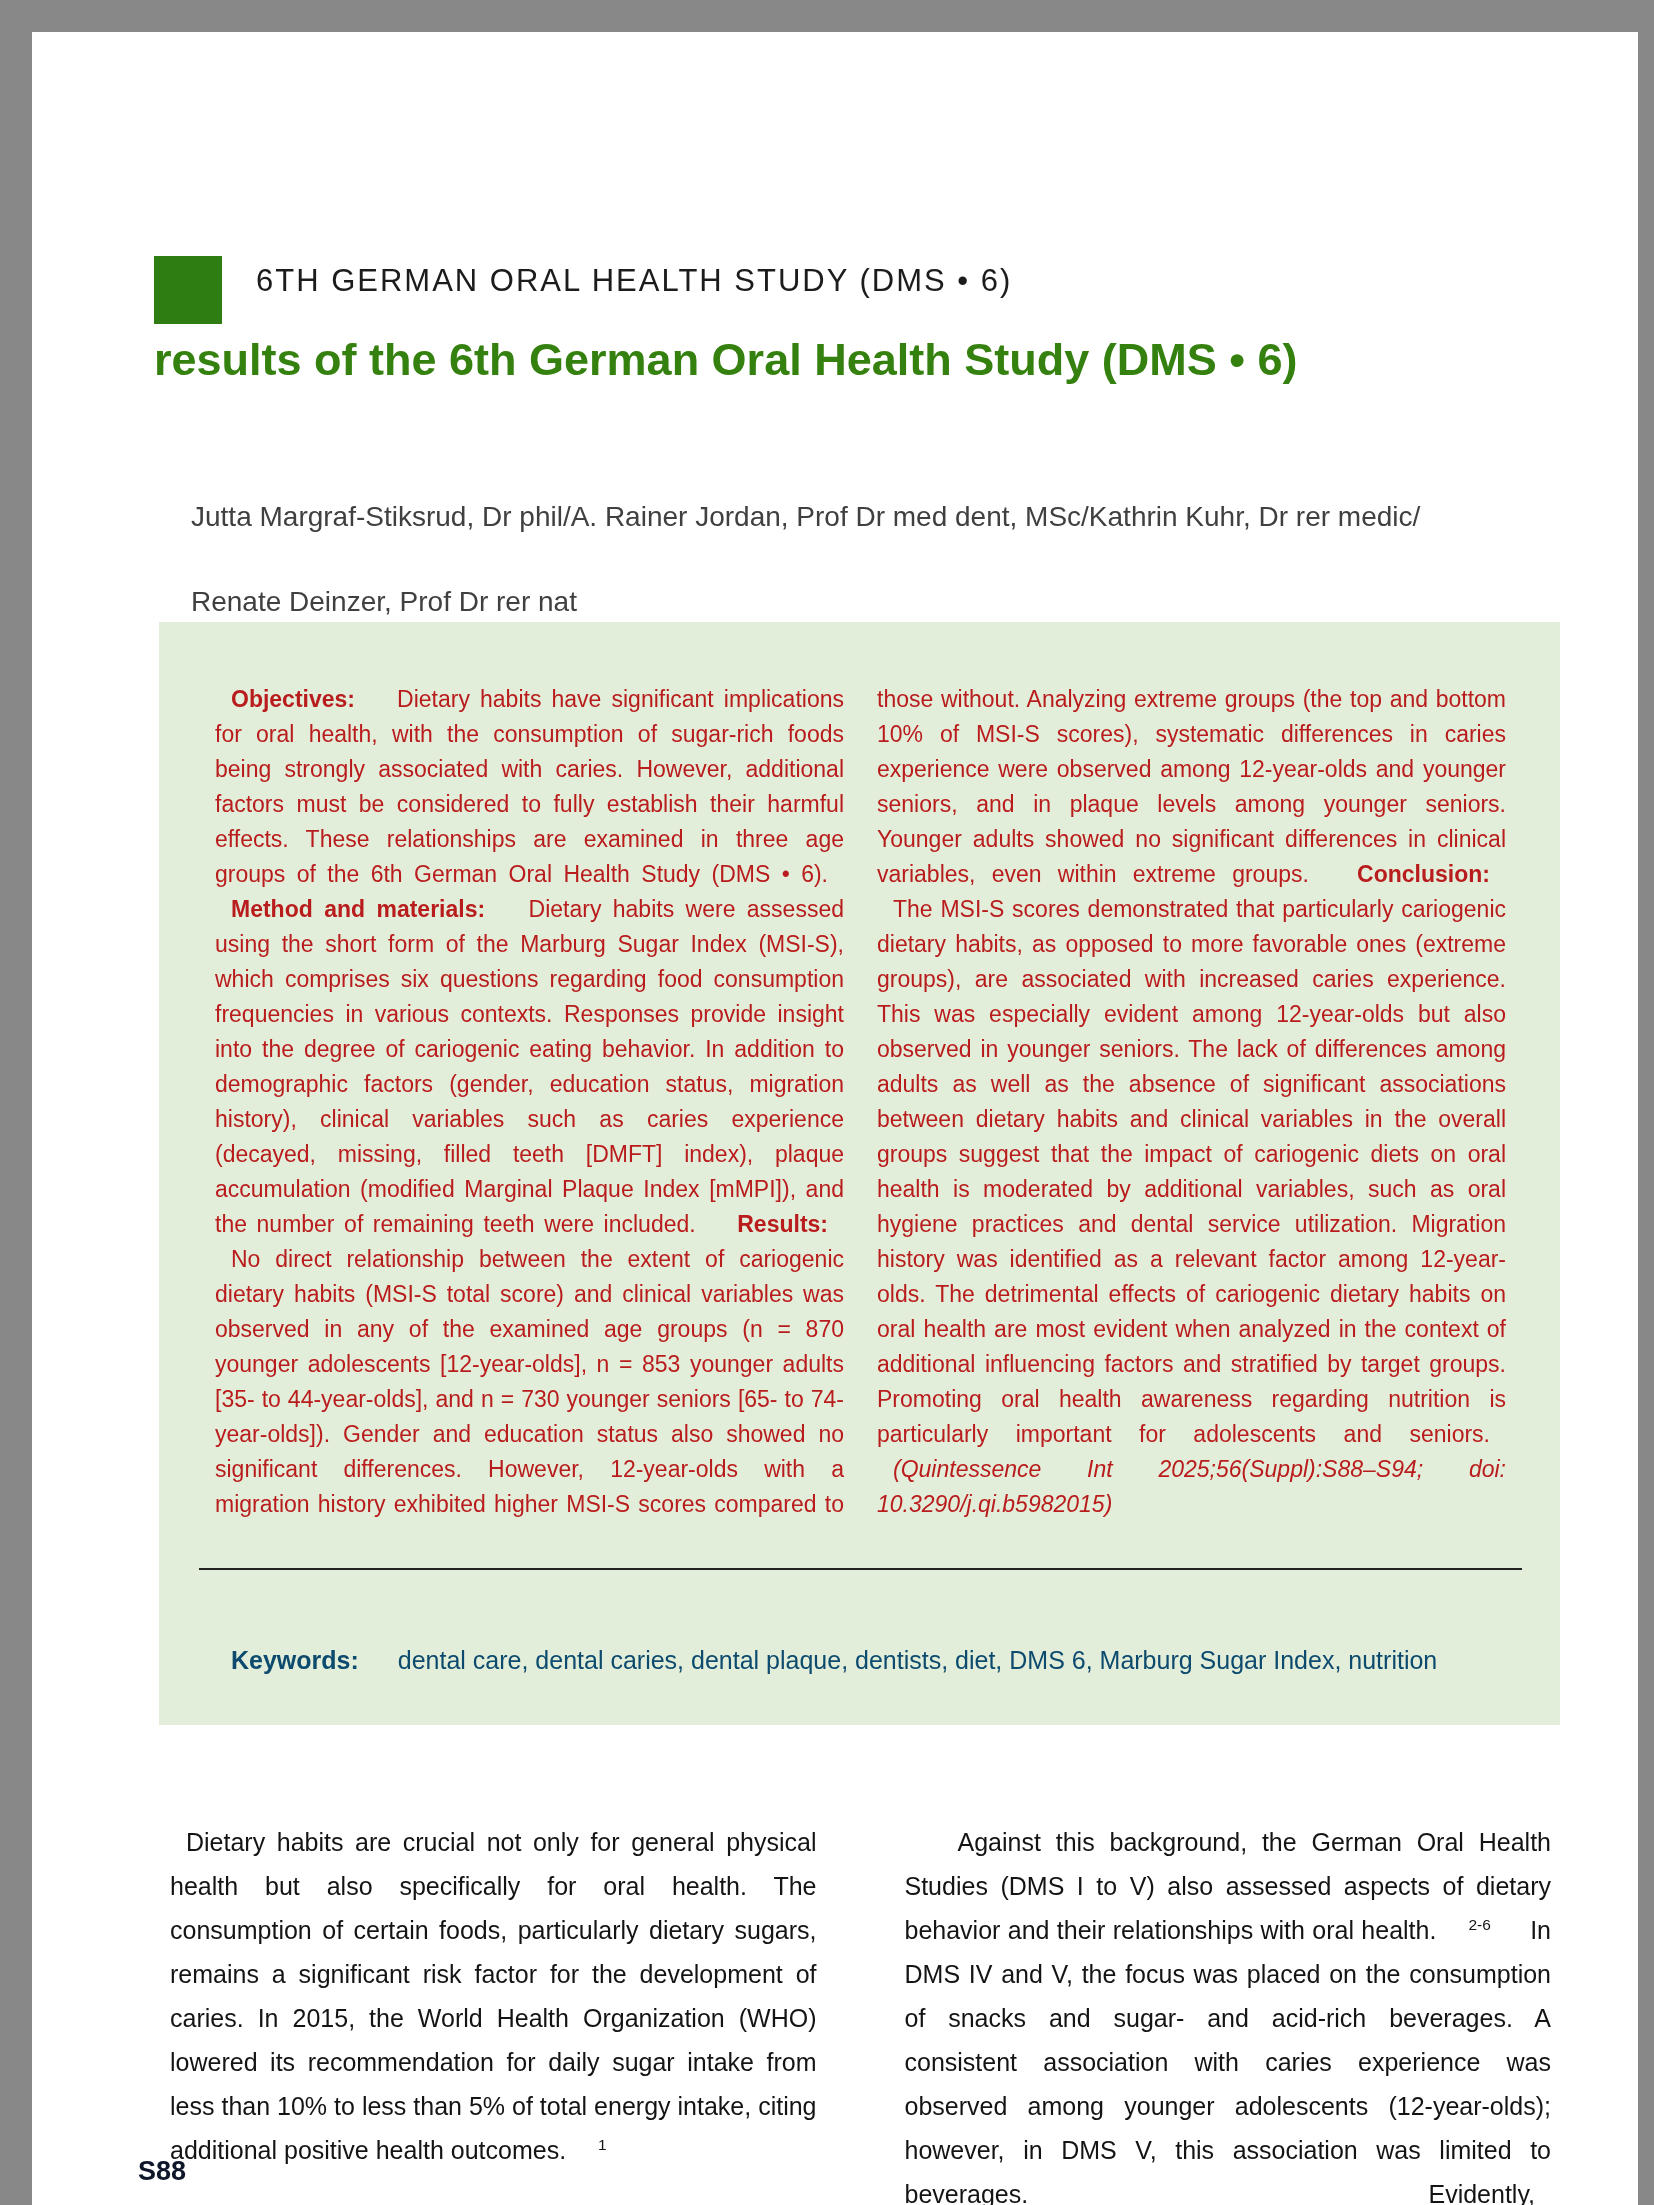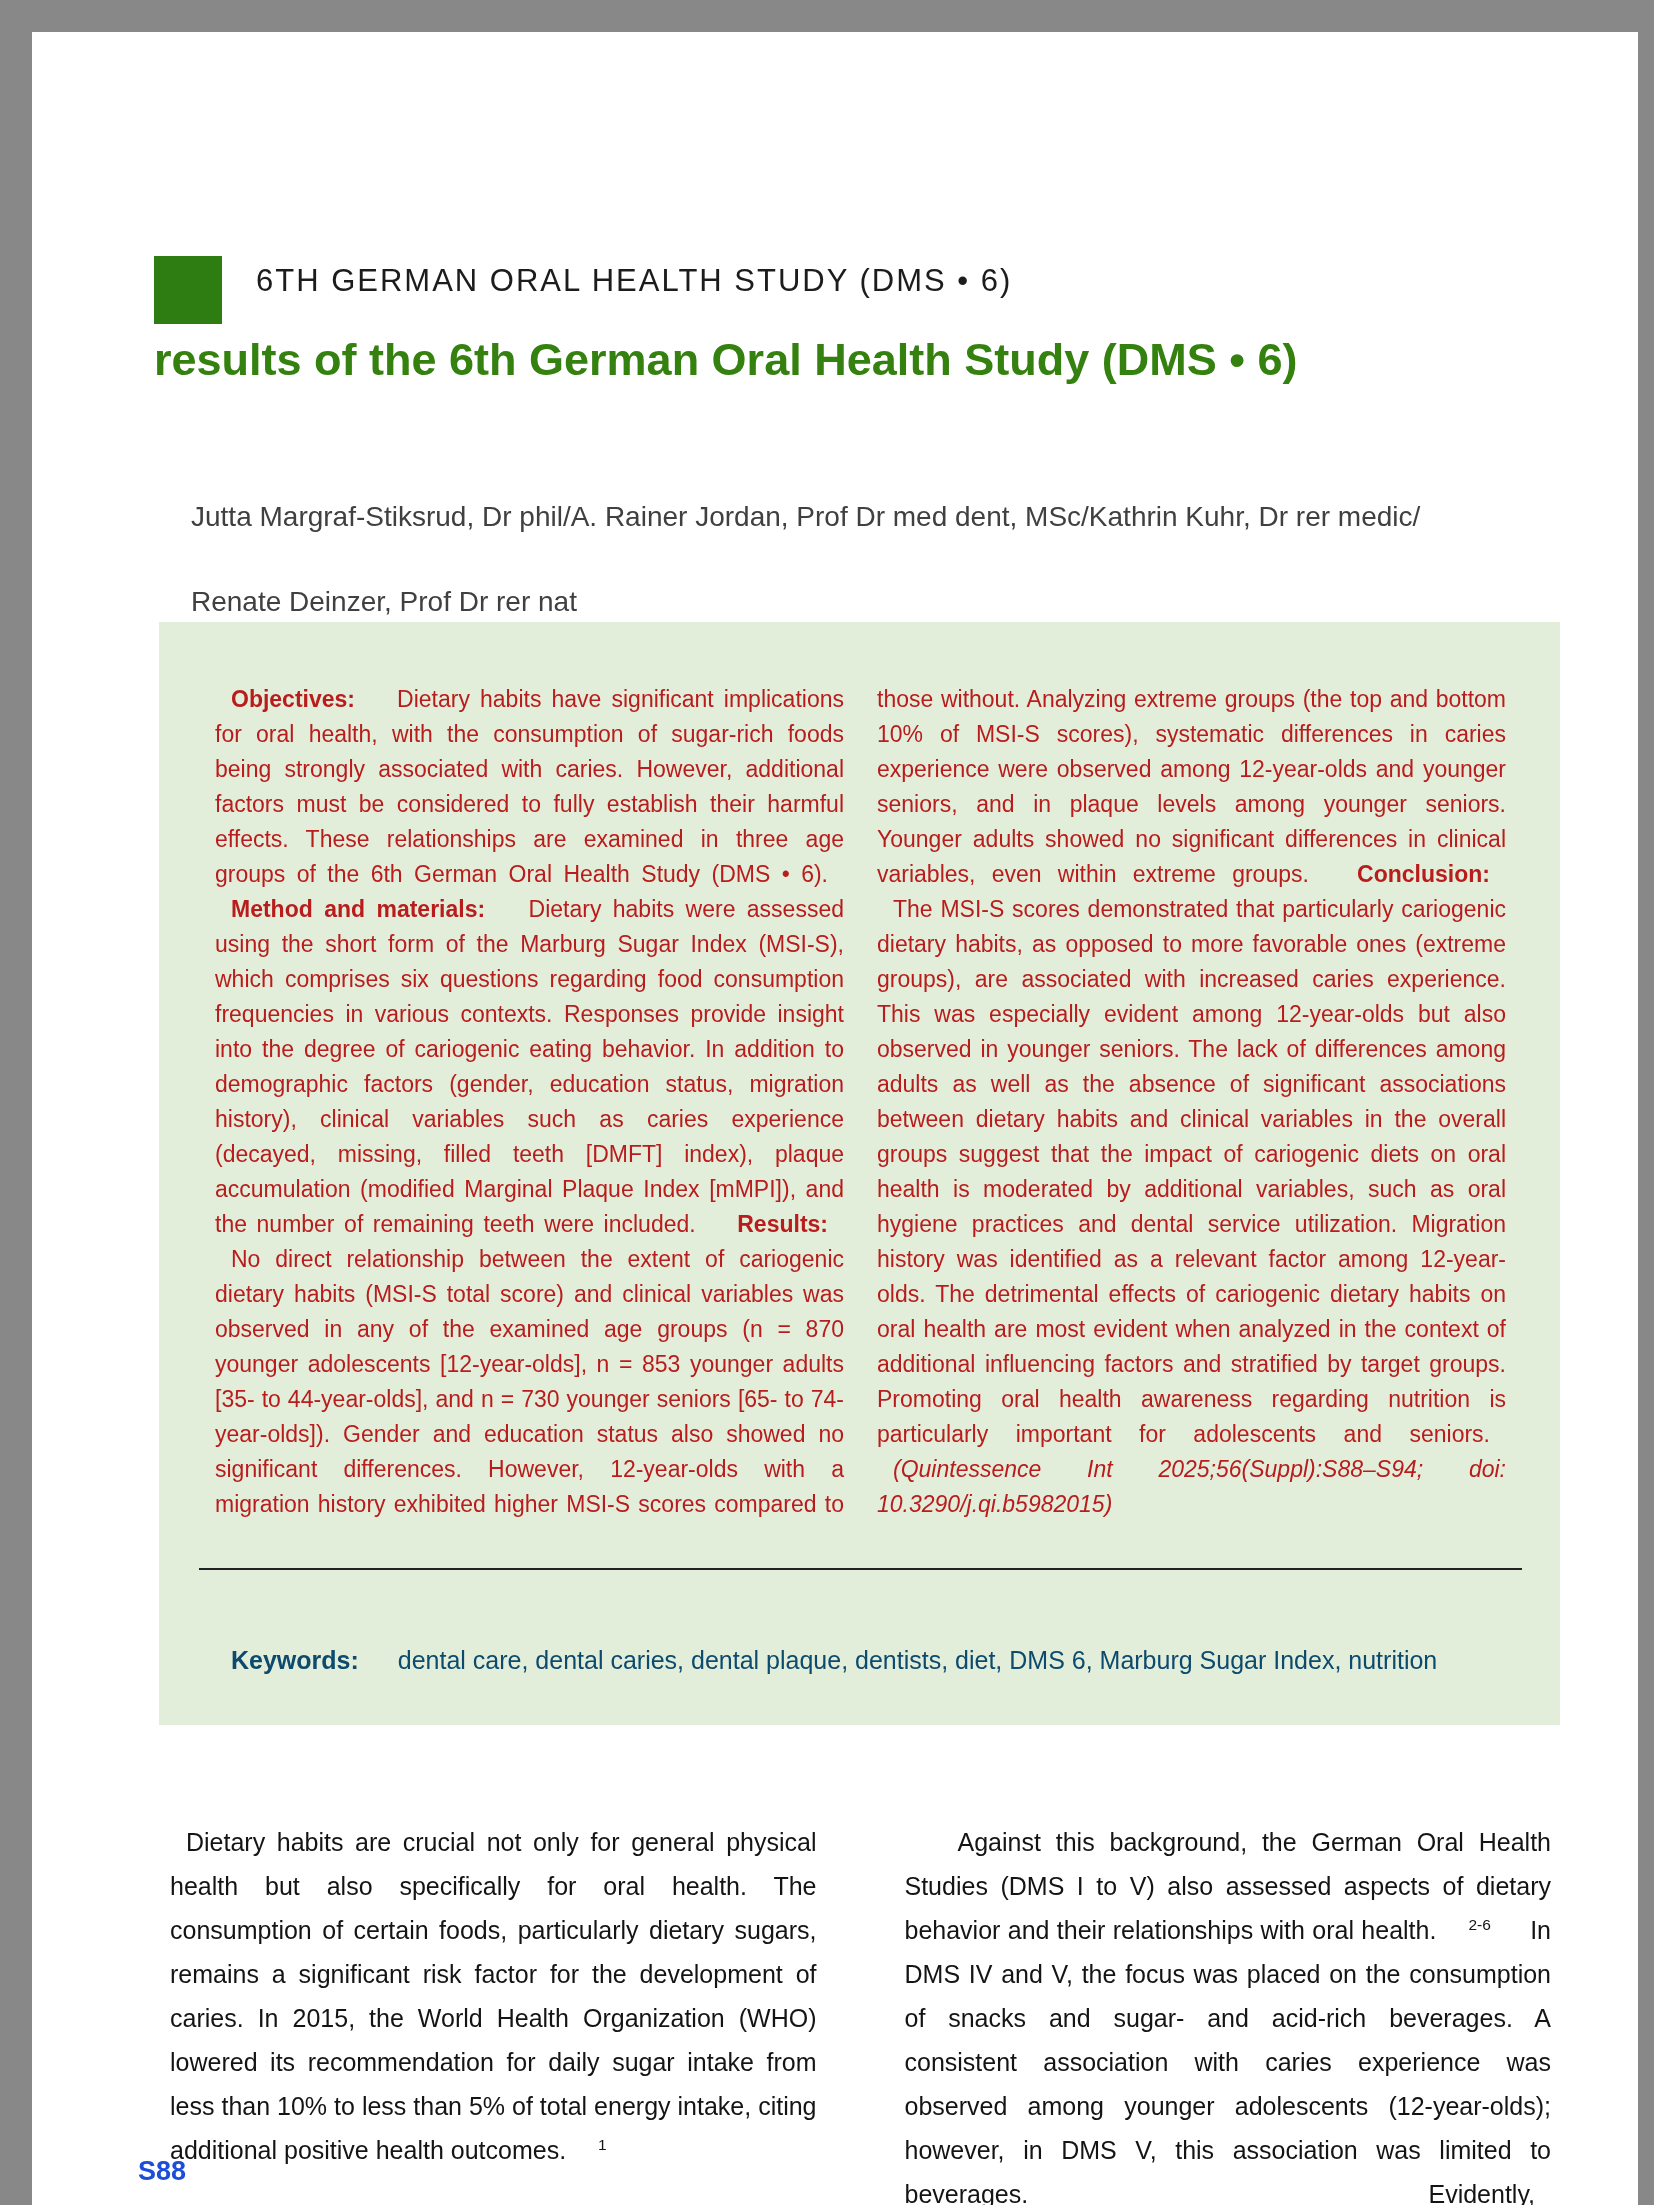--- a/index.html
+++ b/index.html
@@ -78,21 +78,21 @@
   }
   .body-col{
     width:722px;
     font-size:25px;line-height:44px;
     text-align:justify;color:#141414;
   }
   .body-col.indent-first p{text-indent:37px;text-align-last:justify;}
   
   .page-number{
     position:absolute;left:90px;top:2108px;
-    font-size:27px;font-weight:bold;color:#1d4ed8;
+    font-size:27px;font-weight:bold;color:#0f172a;
   }
   .journal-footer{
     position:absolute;right:89px;top:2104px;
     display:flex;align-items:center;
     font-size:28px;white-space:nowrap;
   }
   .journal-bold{
     font-weight:bold;color:var(--accent-green,#35810f);
     letter-spacing:0.5px;
   }

